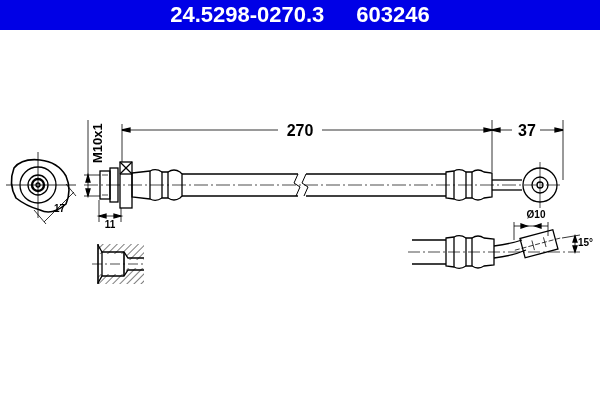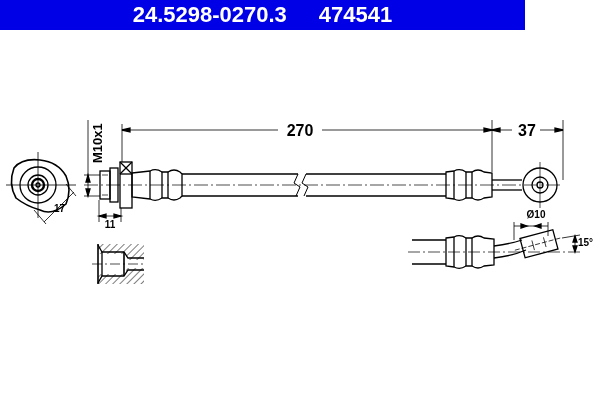--- a/index.html
+++ b/index.html
@@ -1,27 +1,27 @@
 <!DOCTYPE html>
 <html><head>
 <meta charset="utf-8">
 <style>
   html, body { margin: 0; padding: 0; background: #ffffff; }
   body { width: 600px; height: 400px; position: relative; overflow: hidden; font-family: "Liberation Sans", sans-serif; }
-  .header { position: absolute; left: 0; top: 0; width: 525px; height: 30px; background: #0000e6; color: #ffffff; display: flex; align-items: center; justify-content: center; font-weight: bold; font-size: 22px; letter-spacing: 0px; }
+  .header { position: absolute; left: 0; top: 0; width: 600px; height: 30px; background: #0000e6; color: #ffffff; display: flex; align-items: center; justify-content: center; font-weight: bold; font-size: 22px; letter-spacing: 0px; }
   .header span { margin: 0 16px; }
   svg { position: absolute; left: 0; top: 0; }
   .dim { font-family: "Liberation Sans", sans-serif; font-weight: bold; fill: #000; }
 </style>
 </head>
 <body>
 
 <div class="header">
   <span>24.5298-0270.3</span>
-  <span>474541</span>
+  <span>603246</span>
 </div>
 
 <svg width="600" height="400" viewBox="0 0 600 400" stroke="#000" fill="none" stroke-width="1.3">
 
   <g>
     <path d="M14,168 Q22,158 40,160 Q58,162 66,176 Q72,190 66,204 Q52,216 40,210 Q26,206 16,198 Q8,184 14,168 Z" stroke-width="1.6"></path>
     <circle cx="38" cy="185" r="18"></circle>
     <circle cx="38" cy="185" r="10"></circle>
     <circle cx="38" cy="185" r="6" stroke-width="2.4"></circle>
     <circle cx="38" cy="185" r="2"></circle>

